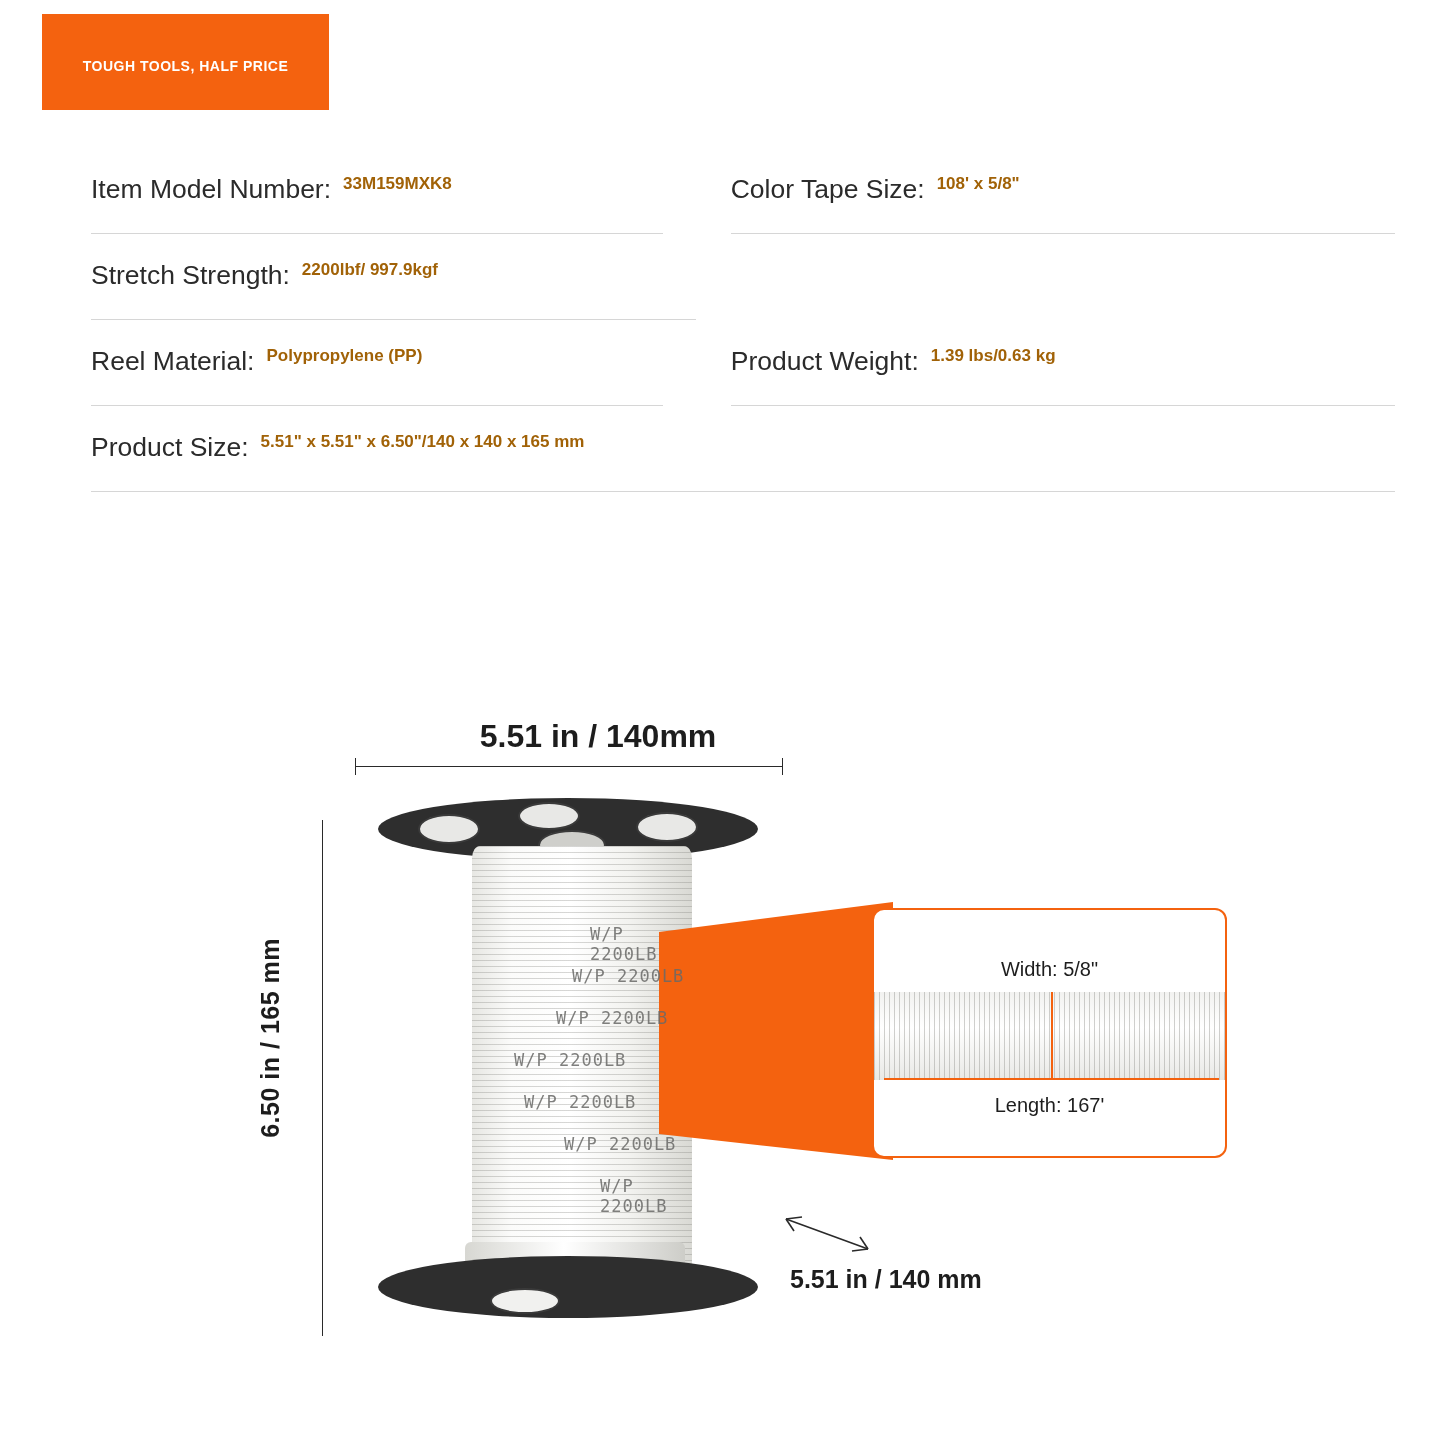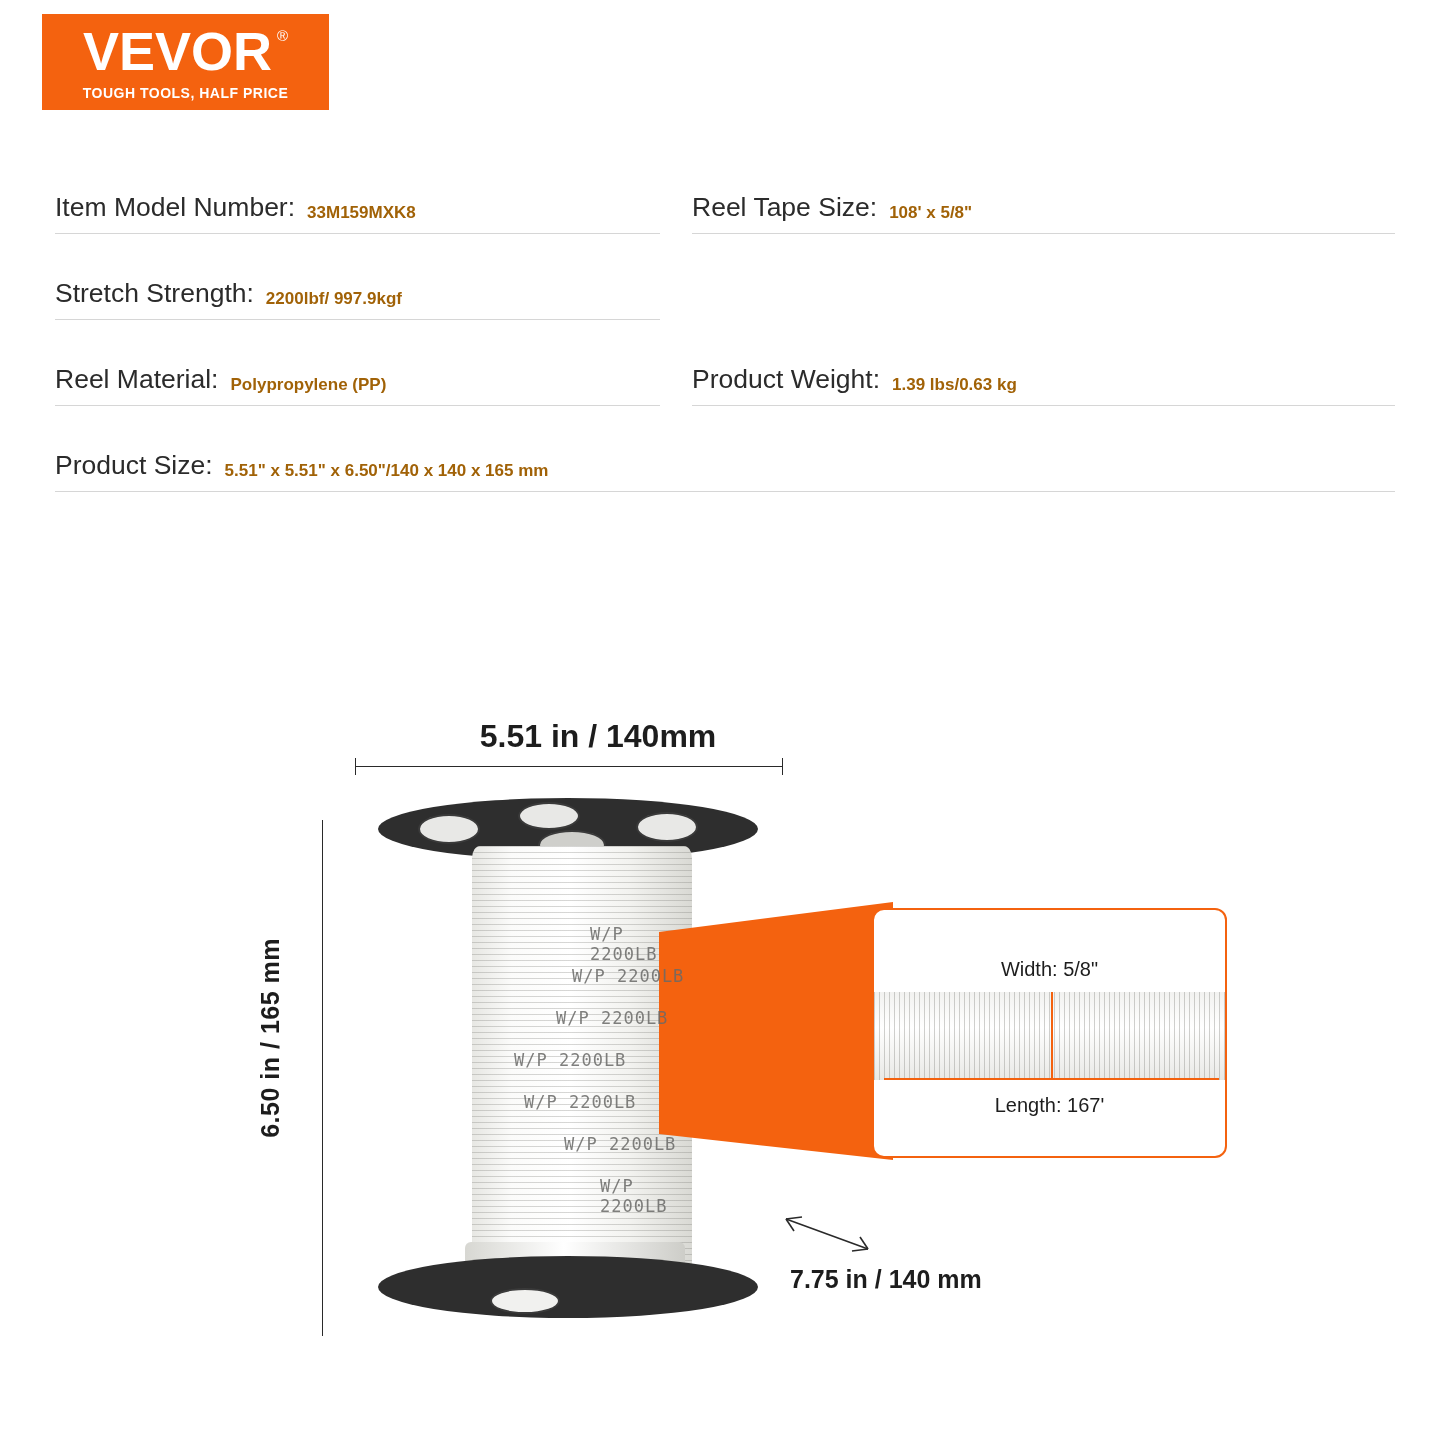--- a/index.html
+++ b/index.html
@@ -62,23 +62,24 @@
     width: 1340px;
   }
   .spec-row {
     display: flex;
     width: 100%;
   }
   .spec-cell {
     padding: 0 0 10px 0;
     border-bottom: 1.5px solid #d6d6d6;
     display: flex;
-    align-items: flex-end;
+    align-items: flex-start;
     min-height: 86px;
     padding-top: 26px;
+    margin-left: 36px;
   }
   .spec-cell.left  { width: 605px; margin-right: 32px; }
   .spec-cell.right { width: 703px; }
   .spec-cell.full  { width: 1340px; }
   .spec-label {
     font-size: 26.5px;
     font-weight: 400;
     color: #2b2b2b;
     white-space: nowrap;
   }
@@ -339,35 +340,32 @@
     color: #1d1d1d;
     z-index: 5;
   }
   .callout-label.width  { top: 48px; }
   .callout-label.length { top: 184px; }
 </style>
 </head>
 <body>
 
 <div class="logo-box">
-  <div class="logo-word">
-    <span>VEVOR</span><span class="logo-reg">®</span>
-  </div>
   <div class="logo-tag">TOUGH TOOLS, HALF PRICE</div>
 </div>
 
 <div class="specs">
 
   <div class="spec-row">
     <div class="spec-cell left">
       <span class="spec-label">Item Model Number:</span>
       <span class="spec-value">33M159MXK8</span>
     </div>
     <div class="spec-cell right">
-      <span class="spec-label">Reel Tape Size:</span>
+      <span class="spec-label">Color Tape Size:</span>
       <span class="spec-value">108' x 5/8"</span>
     </div>
   </div>
 
   <div class="spec-row">
     <div class="spec-cell left">
       <span class="spec-label">Stretch Strength:</span>
       <span class="spec-value">2200lbf/ 997.9kgf</span>
     </div>
   </div>
@@ -401,21 +399,21 @@
   <div class="dim-left-line"></div>
   <div class="dim-left-label">6.50  in / 165 mm</div>
 
   <svg class="dim-depth-arrow" viewBox="0 0 90 38">
     <line x1="4" y1="4" x2="86" y2="34" stroke="#2a2a2a" stroke-width="1.6"></line>
     <line x1="4" y1="4" x2="20" y2="2" stroke="#2a2a2a" stroke-width="1.6"></line>
     <line x1="4" y1="4" x2="12" y2="16" stroke="#2a2a2a" stroke-width="1.6"></line>
     <line x1="86" y1="34" x2="70" y2="36" stroke="#2a2a2a" stroke-width="1.6"></line>
     <line x1="86" y1="34" x2="78" y2="22" stroke="#2a2a2a" stroke-width="1.6"></line>
   </svg>
-  <div class="dim-depth-label">7.75 in / 140 mm</div>
+  <div class="dim-depth-label">5.51 in / 140 mm</div>
 
   <div class="spool">
     <div class="flange-top"></div>
     <div class="flange-top-inner">
       <div class="hole h1"></div>
       <div class="hole h2"></div>
       <div class="hole h3"></div>
       <div class="hole h4"></div>
     </div>
 

